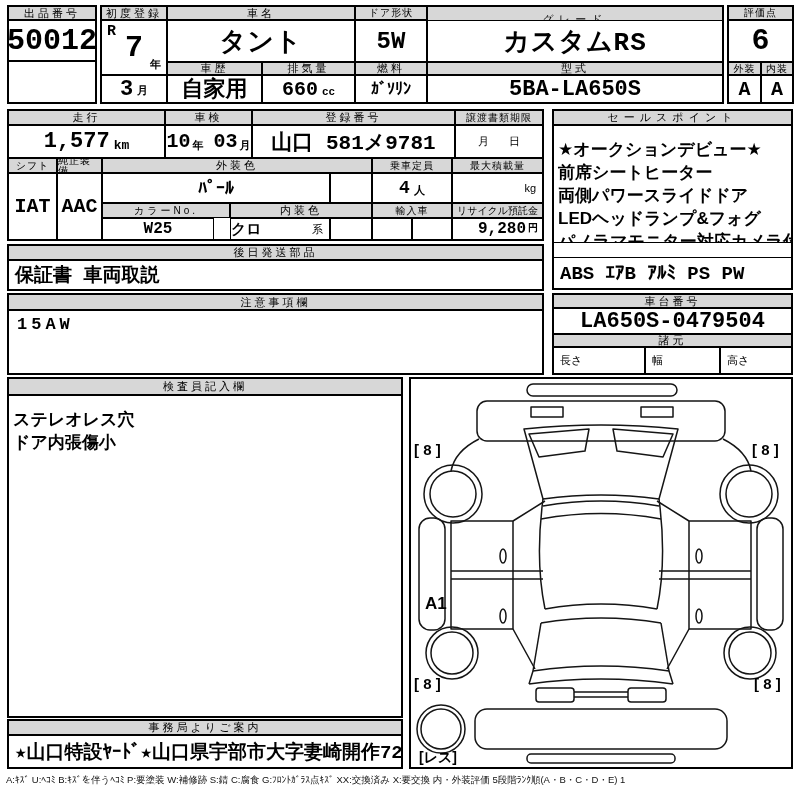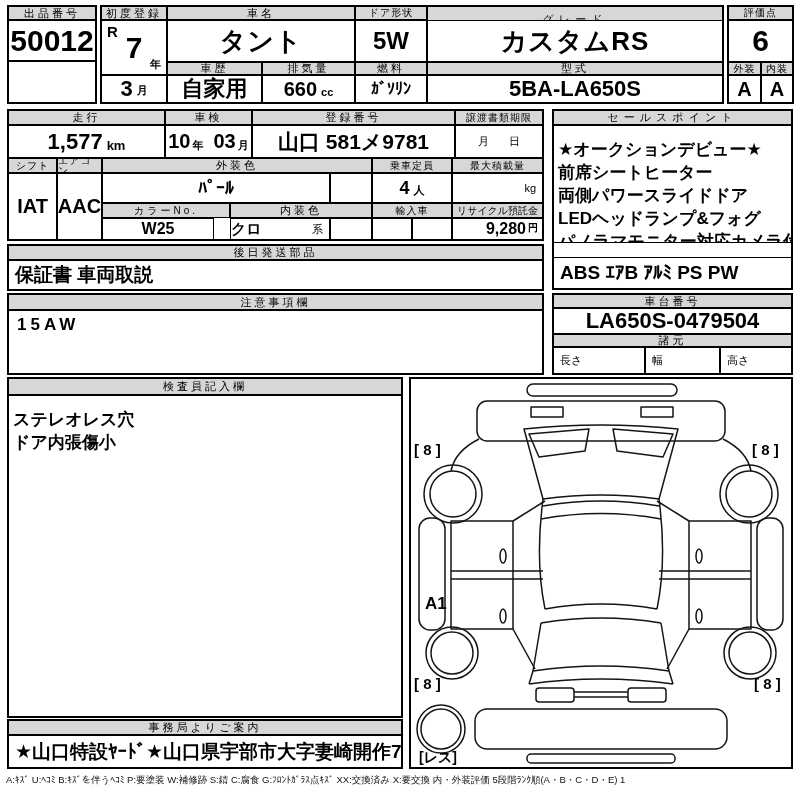--- a/index.html
+++ b/index.html
@@ -5,21 +5,21 @@
   html,body{margin:0;padding:0;background:#fff;}
   #sheet{
     position:relative;width:800px;height:800px;background:#fff;
     font-family:"Liberation Sans","DejaVu Sans",sans-serif;color:#000;overflow:hidden;
   }
   .cell{position:absolute;box-sizing:border-box;border:1px solid #000;background:#fff;
         display:flex;align-items:center;justify-content:center;overflow:hidden;}
   .hdr{background:#d7d7d7;font-size:11px;font-weight:normal;letter-spacing:3px;line-height:1;}
   .hdr.sm{font-size:10px;letter-spacing:1px;}
   .hdr.ls5{letter-spacing:5px;}
-  .val{font-weight:bold;}
+  .val{font-weight:bold;font-family:Liberation Mono, monospace;}
   .outline{position:absolute;box-sizing:border-box;border:2px solid #000;background:transparent;pointer-events:none;}
   .left{justify-content:flex-start;padding-left:6px;}
   .unit{font-size:11px;font-weight:bold;margin-left:4px;align-self:flex-end;padding-bottom:4px;}
   .bigname{font-size:26px;letter-spacing:1px;}
   .lines{flex-direction:column;align-items:flex-start;justify-content:flex-start;padding:12px 4px;}
   .lines div{font-size:17px;font-weight:bold;line-height:23px;white-space:nowrap;}
   #diagram{position:absolute;left:409px;top:377px;width:384px;height:392px;box-sizing:border-box;border:2px solid #000;background:#fff;}
   #diagram svg{position:absolute;left:0;top:0;}
   .dlabel{position:absolute;font-weight:bold;font-size:15px;white-space:nowrap;}
   #footer{position:absolute;left:6px;top:774px;width:790px;font-size:9.5px;white-space:nowrap;color:#111;}
@@ -88,21 +88,21 @@
   </div>
   <div class="cell hdr" style="left:252px;top:110px;width:203px;height:15px">登録番号</div>
   <div class="cell val" style="left:252px;top:125px;width:203px;height:33px;font-size:21px">山口 581メ9781</div>
   <div class="cell hdr sm" style="left:455px;top:110px;width:88px;height:15px">譲渡書類期限</div>
   <div class="cell" style="left:455px;top:125px;width:88px;height:33px;justify-content:space-around;padding:0 12px;font-size:11px">
     <span>月</span>
     <span>日</span>
   </div>
 
   <div class="cell hdr sm" style="left:8px;top:158px;width:49px;height:15px">シフト</div>
-  <div class="cell hdr sm" style="left:57px;top:158px;width:45px;height:15px">エアコン</div>
+  <div class="cell hdr sm" style="left:57px;top:158px;width:45px;height:15px">純正装備</div>
   <div class="cell val" style="left:8px;top:173px;width:49px;height:67px;font-size:20px">IAT</div>
   <div class="cell val" style="left:57px;top:173px;width:45px;height:67px;font-size:20px">AAC</div>
 
   <div class="cell hdr" style="left:102px;top:158px;width:270px;height:15px">外装色</div>
   <div class="cell val" style="left:102px;top:173px;width:228px;height:30px;font-size:18px">ﾊﾟｰﾙ</div>
   <div class="cell" style="left:330px;top:173px;width:42px;height:30px"></div>
   <div class="cell hdr sm" style="left:372px;top:158px;width:80px;height:15px">乗車定員</div>
   <div class="cell val" style="left:372px;top:173px;width:80px;height:30px">
     <span style="font-size:18px">4</span>
     <span class="unit">人</span>

